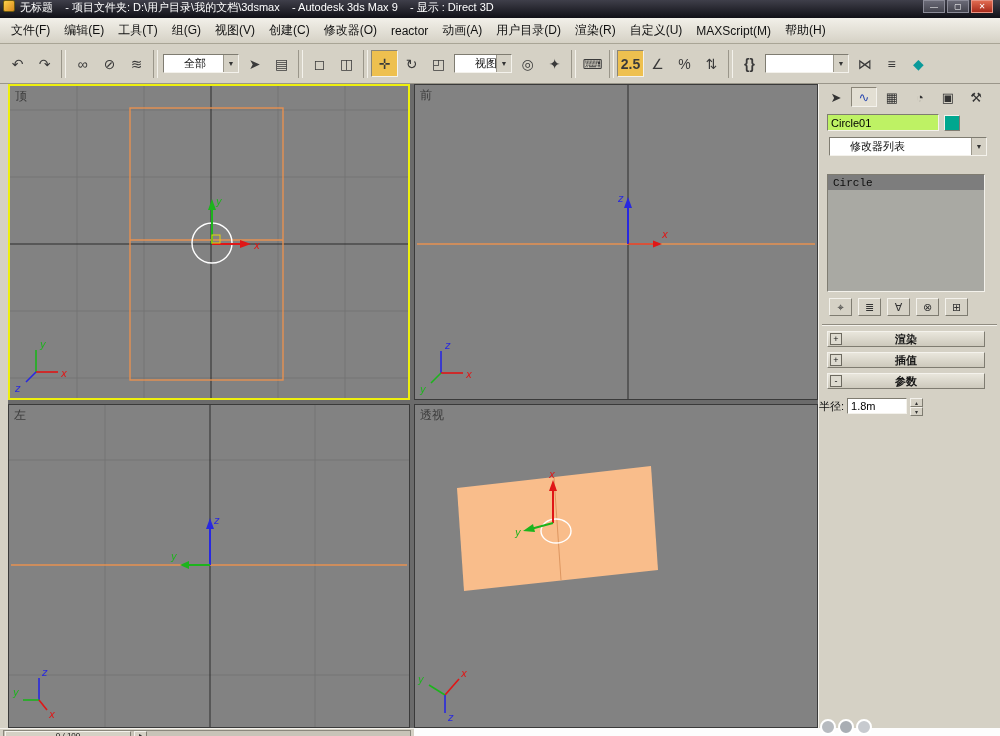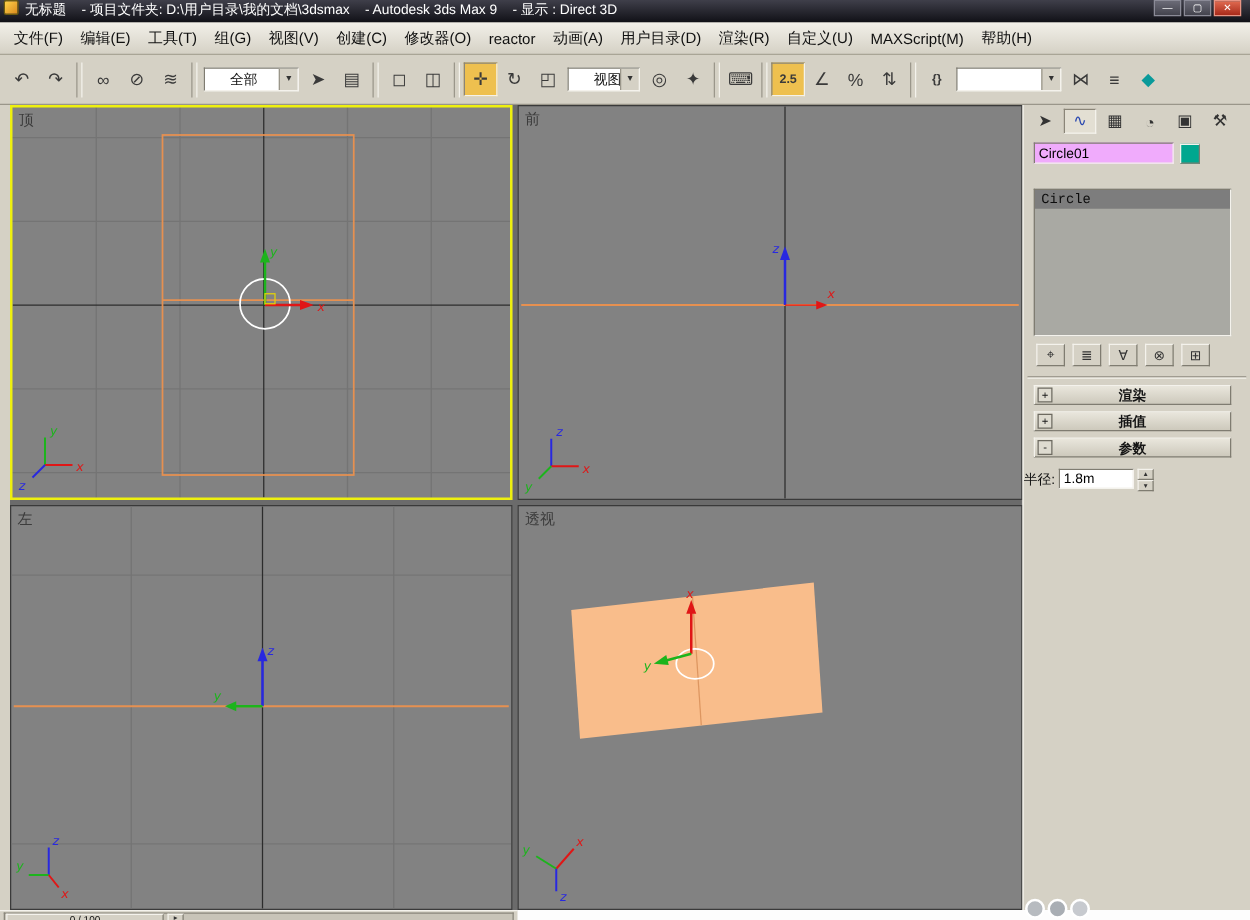--- a/index.html
+++ b/index.html
@@ -32,21 +32,21 @@
   .menubar{position:absolute;left:0;top:18px;width:1000px;height:26px;display:flex;align-items:center;
     gap:8px;padding:0 8px;background:linear-gradient(#f2f0e9,#d5d1c5);border-bottom:1px solid #a9a596;
     font-size:12px;color:#101010;}
   .menu-item{padding:2px 3px;white-space:nowrap;}
 
   
   .toolbar{position:absolute;left:0;top:44px;width:1000px;height:40px;display:flex;align-items:center;
     padding:0 4px;background:var(--ui-base);border-bottom:1px solid #9a968a;}
   .tbtn{width:27px;height:27px;display:flex;align-items:center;justify-content:center;font-size:14px;
     color:#3a3a3a;background:transparent;border:1px solid transparent;font-family:inherit;cursor:default;}
-  .tbtn.small-label{font-size:10px;font-weight:bold;}
+  .tbtn.small-label{font-size:14px;font-weight:bold;}
   .tbtn.active{background:var(--active-tool);border:1px solid;border-color:#8a8578 var(--ui-light) var(--ui-light) #8a8578;}
   .tbtn.teal{color:#0a9a9a;}
   .sep{width:5px;height:28px;border-left:1px solid #9a968a;border-right:1px solid var(--ui-light);margin:0 3px;}
   .dd{height:19px;background:#fff;border:1px solid;border-color:var(--ui-shadow) var(--ui-light) var(--ui-light) var(--ui-shadow);
     display:flex;align-items:center;font-size:11px;color:#101010;margin:0 2px;}
   .dd-val{flex:1;padding:0 20px;white-space:nowrap;overflow:hidden;}
   .dd-btn{width:15px;height:100%;background:var(--ui-base);border-left:1px solid #9a968a;display:flex;
     align-items:center;justify-content:center;font-size:7px;color:#333;}
 
   
@@ -74,21 +74,21 @@
   .axl{font-size:10px;font-style:italic;font-family:"DejaVu Sans",sans-serif;}
 
   
   .cmd-panel{position:absolute;left:818px;top:0;width:182px;height:644px;background:var(--ui-base);
     border-left:1px solid var(--ui-light);font-size:11px;color:#101010;}
   .cp-tabs{display:flex;gap:2px;padding:3px 4px 2px;}
   .cp-tab{width:26px;height:20px;display:flex;align-items:center;justify-content:center;font-size:13px;
     color:#333;background:transparent;border:1px solid transparent;font-family:inherit;}
   .cp-tab.active{background:#e3dfd3;border:1px solid;border-color:#8a8578 var(--ui-light) var(--ui-light) #8a8578;color:#2a48b0;}
   .cp-row-name{display:flex;align-items:center;gap:5px;padding:5px 8px 2px;}
-  .name-input{width:112px;height:17px;font-size:11px;padding:0 3px;background:#f0abfc;font-family:inherit;
+  .name-input{width:112px;height:17px;font-size:11px;padding:0 3px;background:#bef264;font-family:inherit;
     border:1px solid;border-color:var(--ui-shadow) var(--ui-light) var(--ui-light) var(--ui-shadow);}
   .color-swatch{width:16px;height:16px;background:var(--swatch);
     border:1px solid;border-color:var(--ui-light) var(--ui-shadow) var(--ui-shadow) var(--ui-light);}
   .mod-dd{margin:4px 8px 0;width:158px;}
   .stack{margin:18px 8px 0;width:158px;height:118px;background:#a9a9a3;overflow:hidden;
     border:1px solid;border-color:var(--ui-shadow) var(--ui-light) var(--ui-light) var(--ui-shadow);}
   .stack-item{height:15px;display:flex;align-items:center;padding:0 5px;background:#7d7d7d;color:#0d0d0d;
     font-family:"Liberation Mono","DejaVu Sans Mono",monospace;font-size:11px;}
   .stack-tools{display:flex;gap:6px;padding:6px 10px 0;}
   .st-btn{width:23px;height:18px;display:flex;align-items:center;justify-content:center;font-size:11px;color:#333;
@@ -332,20 +332,26 @@
         <button class="cp-tab active">∿</button>
         <button class="cp-tab">▦</button>
         <button class="cp-tab">◔</button>
         <button class="cp-tab">▣</button>
         <button class="cp-tab">⚒</button>
       </div>
       <div class="cp-row-name">
         <input class="name-input" value="Circle01" style="">
         <span class="color-swatch"></span>
       </div>
+      <div class="mod-dd">
+        <span class="dd" style="width:158px">
+          <span class="dd-val">修改器列表</span>
+          <span class="dd-btn">▼</span>
+        </span>
+      </div>
       <div class="stack">
         <div class="stack-item">Circle</div>
       </div>
       <div class="stack-tools">
         <button class="st-btn">⌖</button>
         <button class="st-btn">≣</button>
         <button class="st-btn">∀</button>
         <button class="st-btn">⊗</button>
         <button class="st-btn">⊞</button>
       </div>

